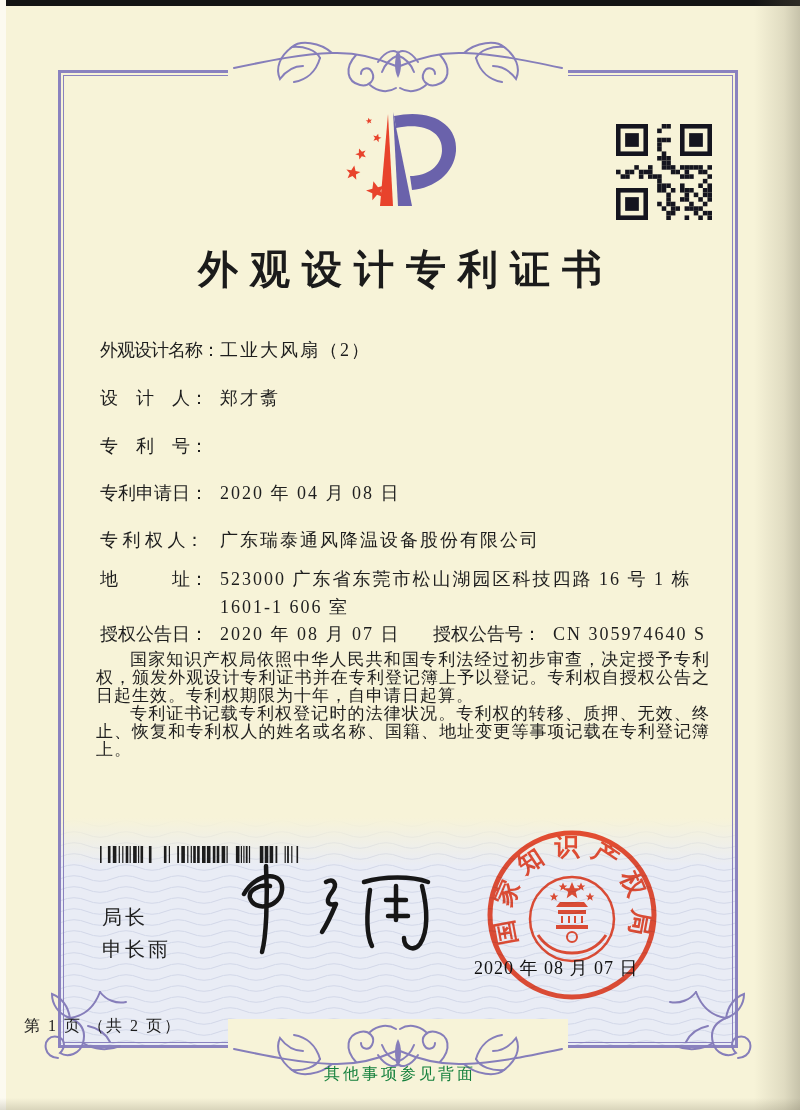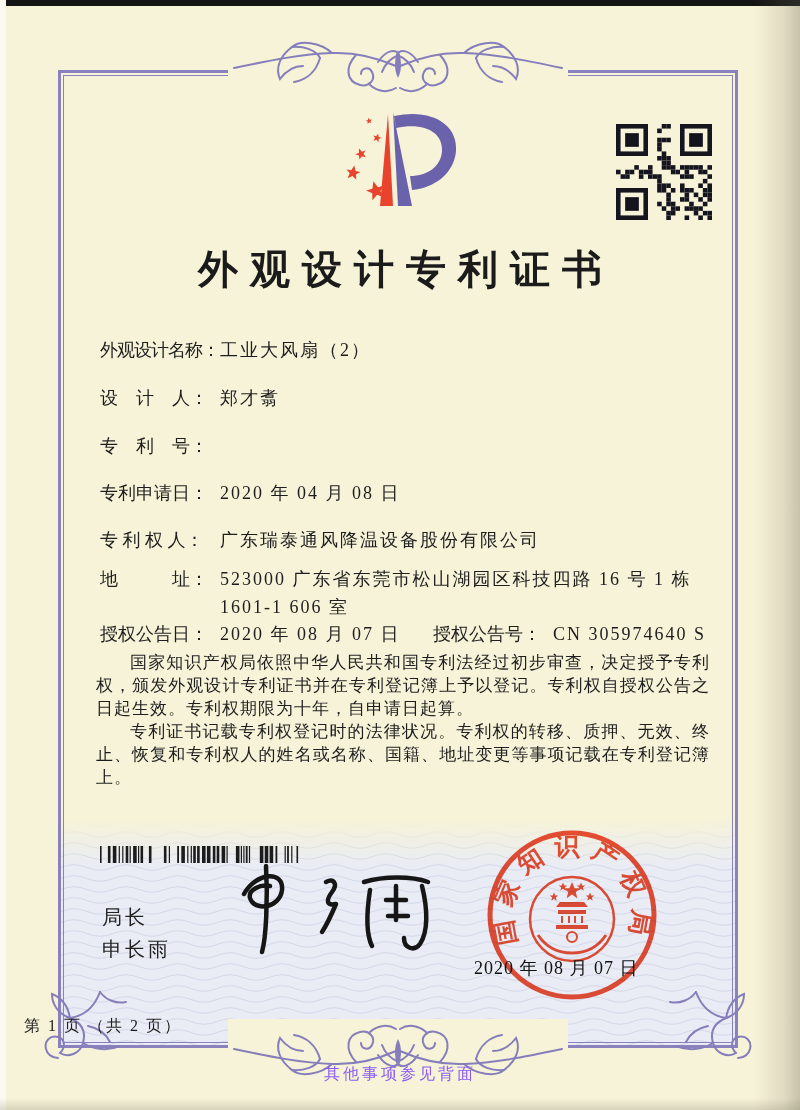--- a/index.html
+++ b/index.html
@@ -28,33 +28,33 @@
   .title{left:0;top:242px;width:800px;text-align:center;font-size:40px;font-weight:bold;
          letter-spacing:12px;text-indent:12px;color:#1b1b1b;}
   
   .row{left:100px;width:612px;display:flex;font-size:18px;line-height:28px;}
   .lbl{flex:0 0 120px;letter-spacing:0;white-space:nowrap;}
   .lbl.tight{letter-spacing:-1px;}
   .val{letter-spacing:2px;}
   .addr-val{width:492px;letter-spacing:2px;}
   .grant2{position:absolute;left:333px;top:0;display:flex;}
   
-  .paras{left:96px;top:651px;width:614px;font-size:17px;line-height:23px;letter-spacing:1px;text-align:justify;}
+  .paras{left:96px;top:651px;width:614px;font-size:17px;line-height:18px;letter-spacing:1px;text-align:justify;}
   .paras p{margin:0;text-indent:2em;}
   
   .barcode{left:100px;top:846px;}
   .issuer-title{left:102px;top:904px;font-family:"Liberation Sans","DejaVu Sans",sans-serif;
                 font-size:20px;letter-spacing:3px;color:#222;}
   .issuer-name{left:102px;top:936px;font-family:"Liberation Sans","DejaVu Sans",sans-serif;
                font-size:20px;letter-spacing:3px;color:#222;}
   .sig{left:226px;top:860px;}
   .seal{left:484px;top:827px;opacity:.93;mix-blend-mode:multiply;}
   .seal-date{left:474px;top:956px;font-size:18px;letter-spacing:1px;color:#111;}
   .page-ind{left:0;top:1016px;width:637px;text-align:left;font-size:16px;letter-spacing:2px;padding-left:24px;}
-  .back-note{left:0;top:1064px;width:800px;text-align:center;font-size:16px;letter-spacing:3px;color:#8b5cf6;}
+  .back-note{left:0;top:1064px;width:800px;text-align:center;font-size:16px;letter-spacing:3px;color:#15803d;}
   .orn-top{left:228px;top:38px;}
   .orn-bottom{left:228px;top:1019px;transform:scaleY(-1);}
   .orn-corner-l{left:36px;top:988px;}
   .orn-corner-r{left:668px;top:988px;transform:scaleX(-1);}
 </style>
 </head>
 <body>
 
 <div class="page">
 

